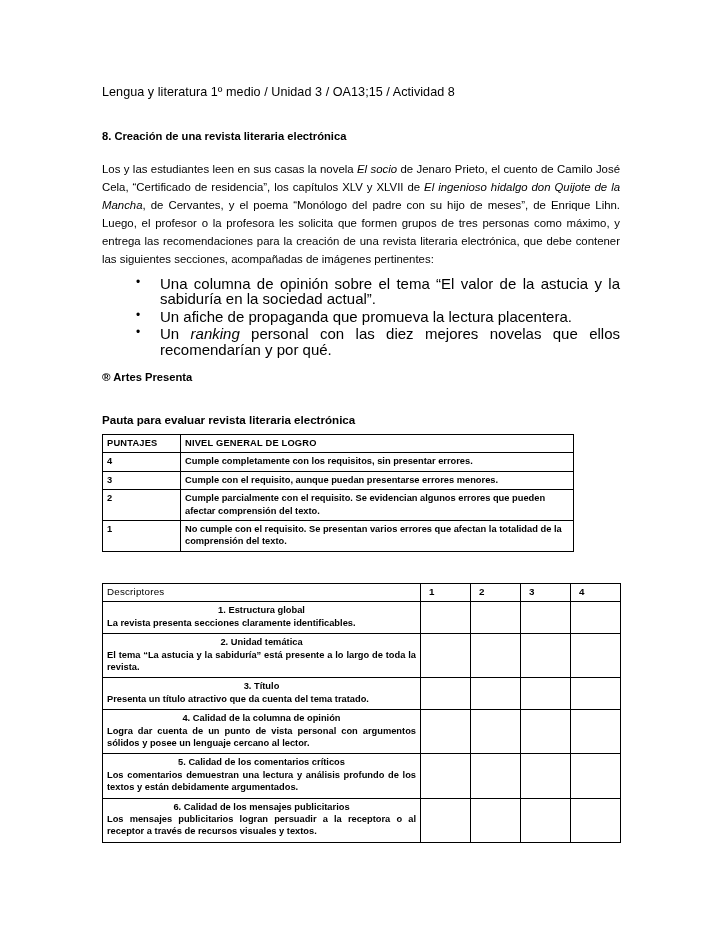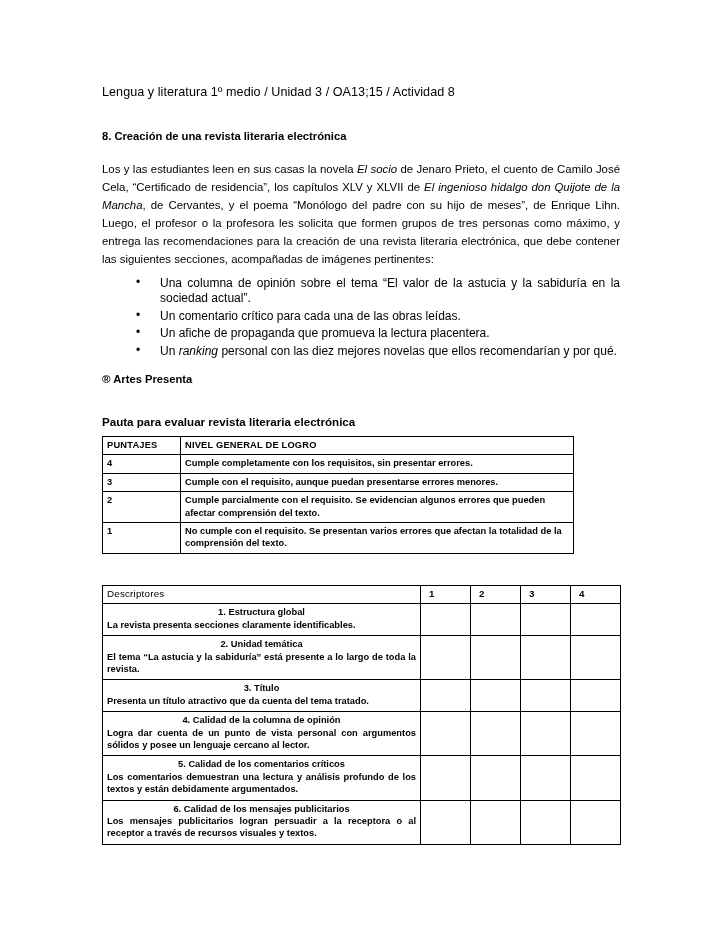--- a/index.html
+++ b/index.html
@@ -57,21 +57,21 @@
   }
   i { font-style: italic; }
 
   
   ul.bullets {
     margin: 7px 0 9px 0;
     padding: 0 0 0 34px;
     list-style: none;
   }
   ul.bullets li {
-    font-size: 12px;
+    font-size: 15px;
     line-height: 15.4px;
     text-align: justify;
     margin: 0 0 2px 0;
     position: relative;
     padding-left: 24px;
   }
   ul.bullets li::before {
     content: "\2022";
     position: absolute;
     left: 0;
@@ -148,21 +148,20 @@
   <div class="content">
 
     <div class="breadcrumb">Lengua y literatura 1º medio / Unidad 3 / OA13;15 / Actividad 8</div>
 
     <h2 class="activity-title">8. Creación de una revista literaria electrónica</h2>
 
     <p class="para"><span>Los y las estudiantes leen en sus casas la novela </span><i>El socio</i><span> de Jenaro Prieto, el cuento de Camilo José Cela, “Certificado de residencia”, los capítulos XLV y XLVII de </span><i>El ingenioso hidalgo don Quijote de la Mancha</i><span>, de Cervantes, y el poema “Monólogo del padre con su hijo de meses”, de Enrique Lihn. Luego, el profesor o la profesora les solicita que formen grupos de tres personas como máximo, y entrega las recomendaciones para la creación de una revista literaria electrónica, que debe contener las siguientes secciones, acompañadas de imágenes pertinentes:</span></p>
 
     <ul class="bullets">
       <li><span>Una columna de opinión sobre el tema “El valor de la astucia y la sabiduría en la sociedad actual”.</span></li>
-      <li><span>Un comentario crítico para cada una de las obras leídas.</span></li>
       <li><span>Un afiche de propaganda que promueva la lectura placentera.</span></li>
       <li><span>Un </span><i>ranking</i><span> personal con las diez mejores novelas que ellos recomendarían y por qué.</span></li>
     </ul>
 
 
     <p class="artes"><span class="mark">®</span> <span>Artes Presenta</span></p>
 
     <h3 class="pauta-heading">Pauta para evaluar revista literaria electrónica</h3>
 
     <table class="levels">

